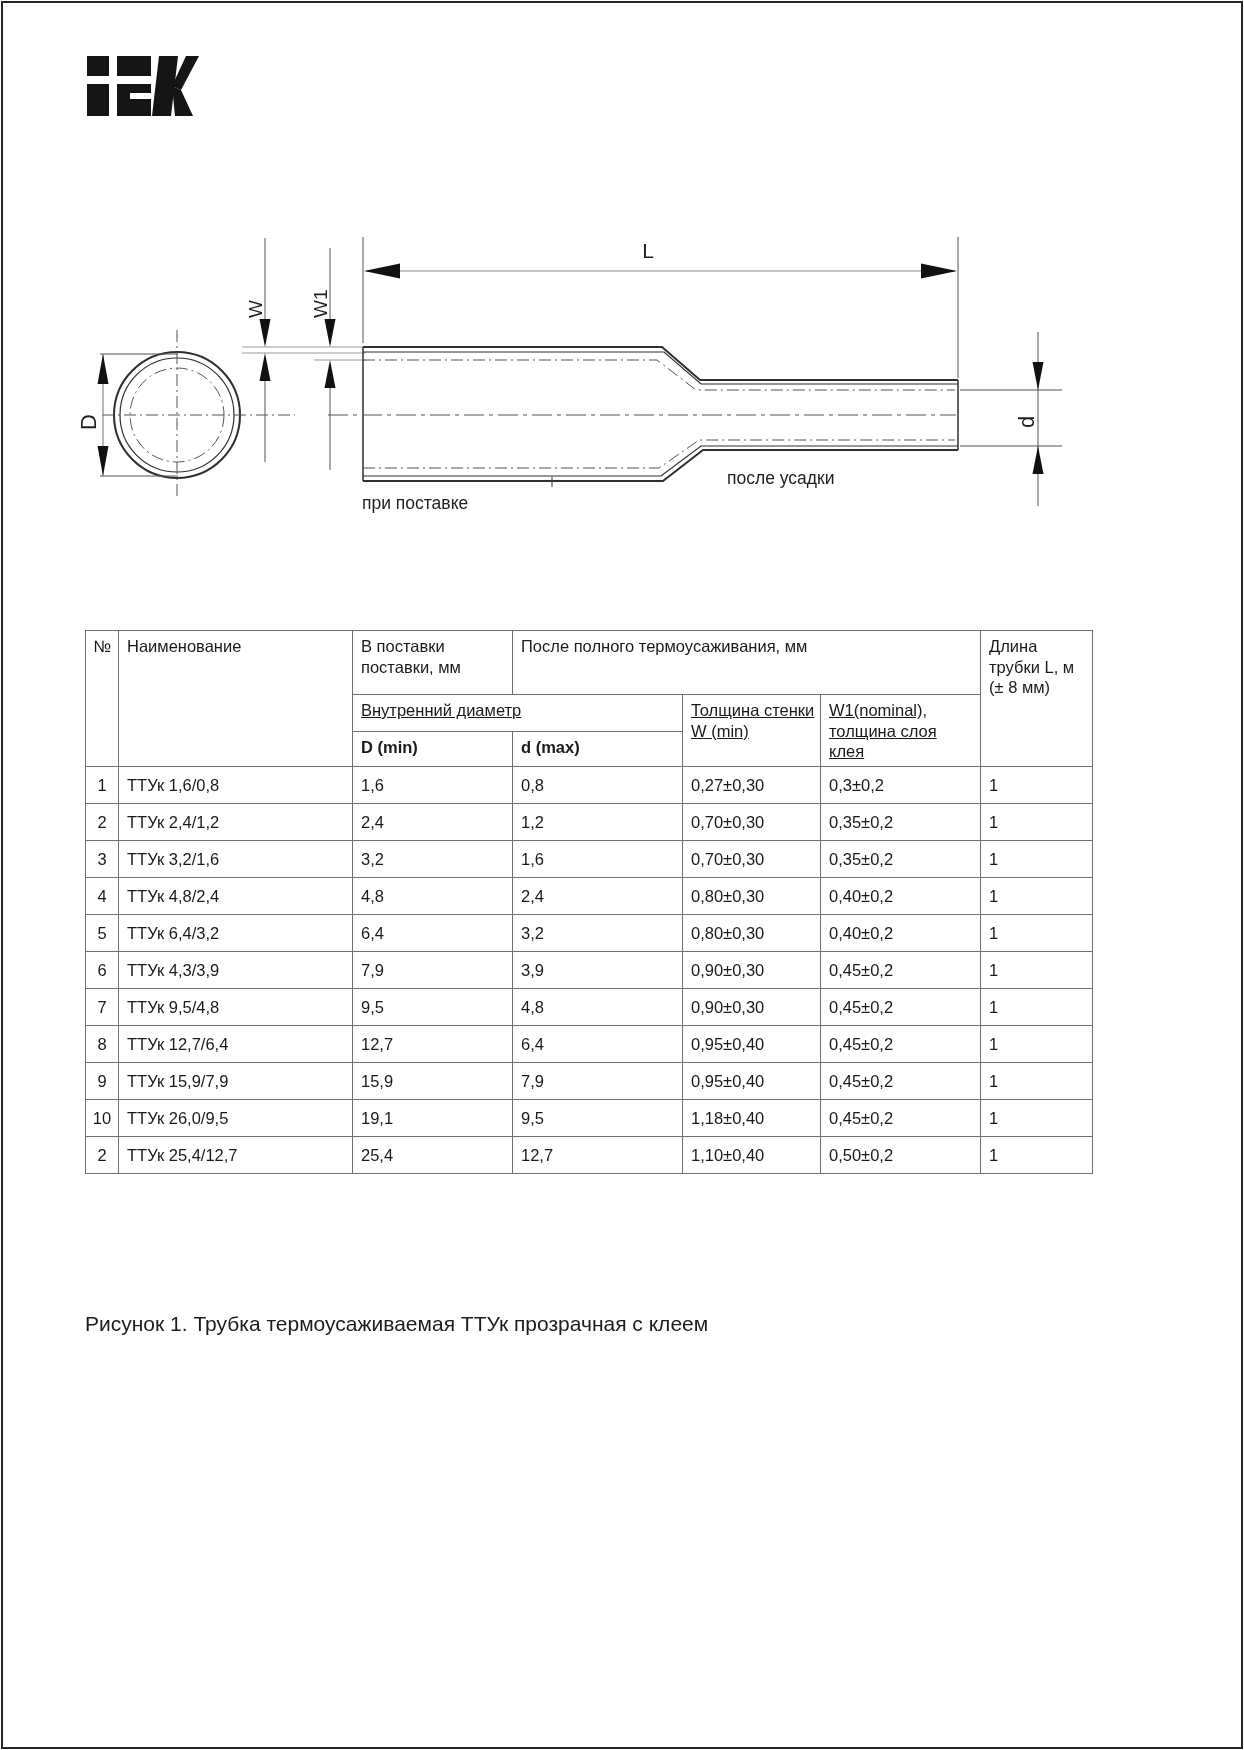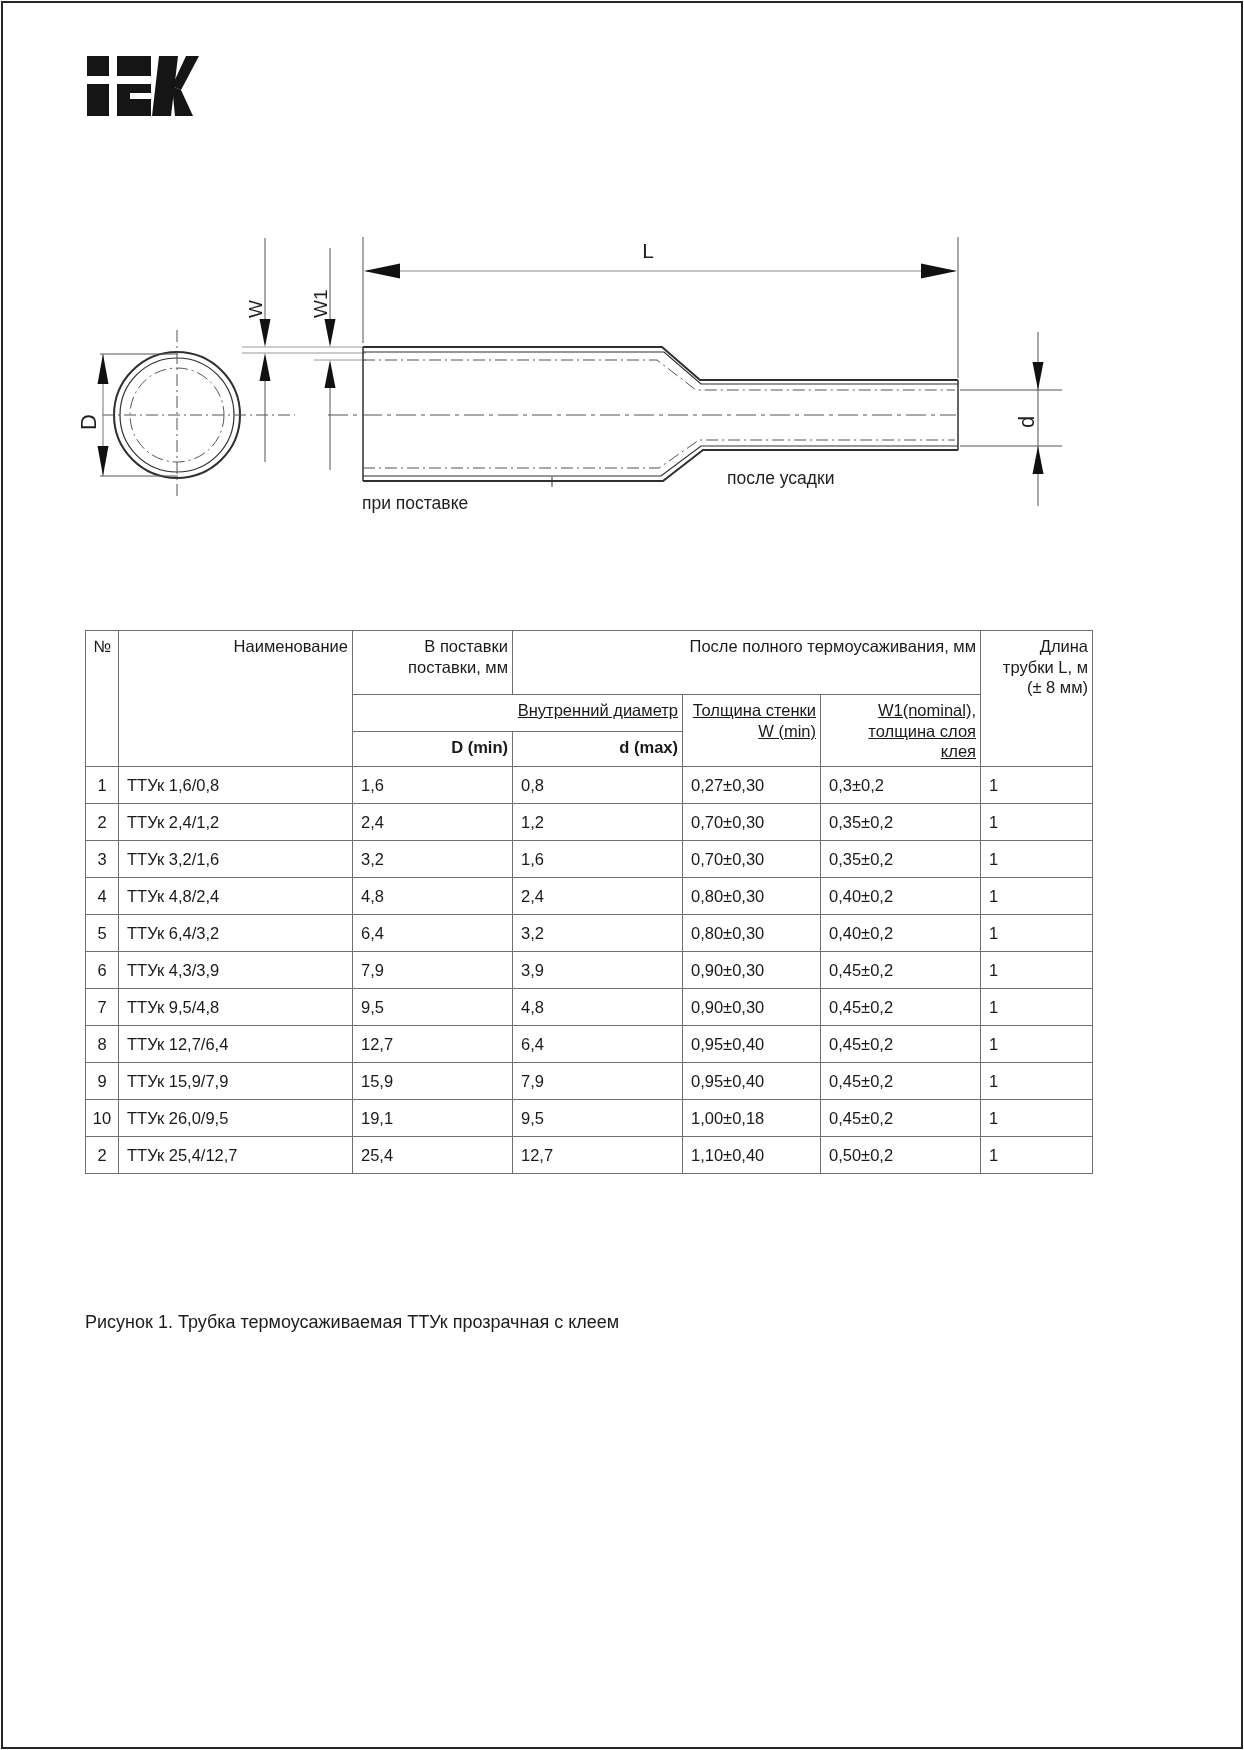--- a/index.html
+++ b/index.html
@@ -26,27 +26,27 @@
 
   table.spec {
     position:absolute; left:85px; top:630px; width:1007px;
     border-collapse:collapse; table-layout:fixed;
     border:1.5px solid #4a4a4a;
   }
   .spec th, .spec td {
     border:1px solid #6f6f6f; font-weight:normal; text-align:left;
     color:#1a1a1a; line-height:1.25; overflow:hidden;
   }
-  .spec th { font-size:16.5px; padding:5px 4px 4px 8px; vertical-align:top;text-align:right; }
+  .spec th { font-size:16.5px; padding:5px 4px 4px 8px; vertical-align:top; }
   .spec td { font-size:16.5px; padding:2px 4px 2px 8px; vertical-align:middle; height:32px; }
   .spec tr.h1 th { height:54px; }
   .spec tr.h2 th { height:26px;text-decoration:underline; }
   .spec tr.h3 th { height:24px;font-weight:bold; }
   .spec .col-num { text-align:center; padding-left:2px; padding-right:2px; }
-  .caption { position:absolute; left:85px; top:1312px; font-size:18px; color:#1c1c1c; }
+  .caption { position:absolute; left:85px; top:1312px; font-size:21px; color:#1c1c1c; }
 </style>
 </head>
 <body>
 
 <div class="page-frame"></div>
 
 <svg class="logo" width="114" height="60" viewBox="0 0 114 60" aria-hidden="true">
   <g fill="#151515">
     <rect x="2" y="0" width="22" height="20"></rect>
     <rect x="2" y="28" width="22" height="32"></rect>
@@ -237,21 +237,21 @@
         <td>7,9</td>
         <td>0,95±0,40</td>
         <td>0,45±0,2</td>
         <td>1</td>
       </tr>
       <tr>
         <td class="col-num">10</td>
         <td>ТТУк 26,0/9,5</td>
         <td>19,1</td>
         <td>9,5</td>
-        <td>1,00±0,18</td>
+        <td>1,18±0,40</td>
         <td>0,45±0,2</td>
         <td>1</td>
       </tr>
       <tr>
         <td class="col-num">2</td>
         <td>ТТУк 25,4/12,7</td>
         <td>25,4</td>
         <td>12,7</td>
         <td>1,10±0,40</td>
         <td>0,50±0,2</td>

